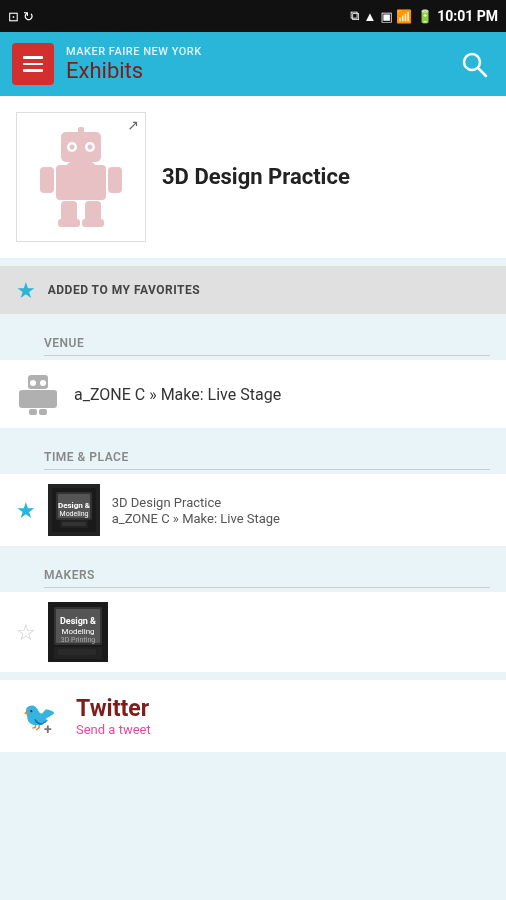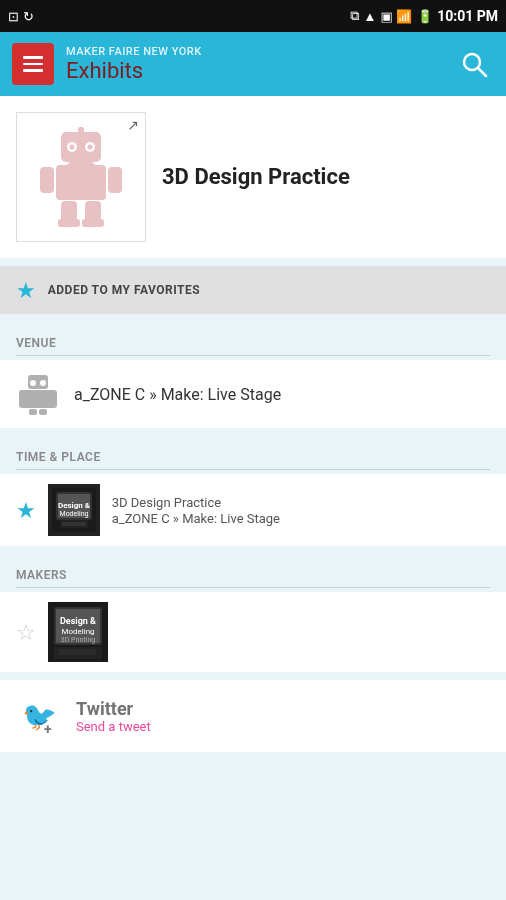--- a/index.html
+++ b/index.html
@@ -165,20 +165,21 @@
       font-size: 12px;
       font-weight: bold;
       color: #444;
       letter-spacing: 0.5px;
     }
 
     
     .section {
       background: #e8f4f8;
       padding: 10px 16px 4px 16px;
+      margin-left: 28px;
     }
     .section-title {
       font-size: 12px;
       color: #888;
       letter-spacing: 0.5px;
       font-weight: 600;
     }
     .divider {
       height: 1px;
       background: #ccc;
@@ -297,23 +298,23 @@
       align-items: center;
       justify-content: center;
       flex-shrink: 0;
       position: relative;
     }
     .share-text-block {
       display: flex;
       flex-direction: column;
     }
     .share-title {
-      font-size: 18px;
+      font-size: 23px;
       font-weight: bold;
-      color: #737373;
+      color: #7f1d1d;
     }
     .share-subtitle {
       font-size: 13px;
       color: #ec4899;
     }
   </style>
 </head>
 <body>
 
 <div class="status-bar">

